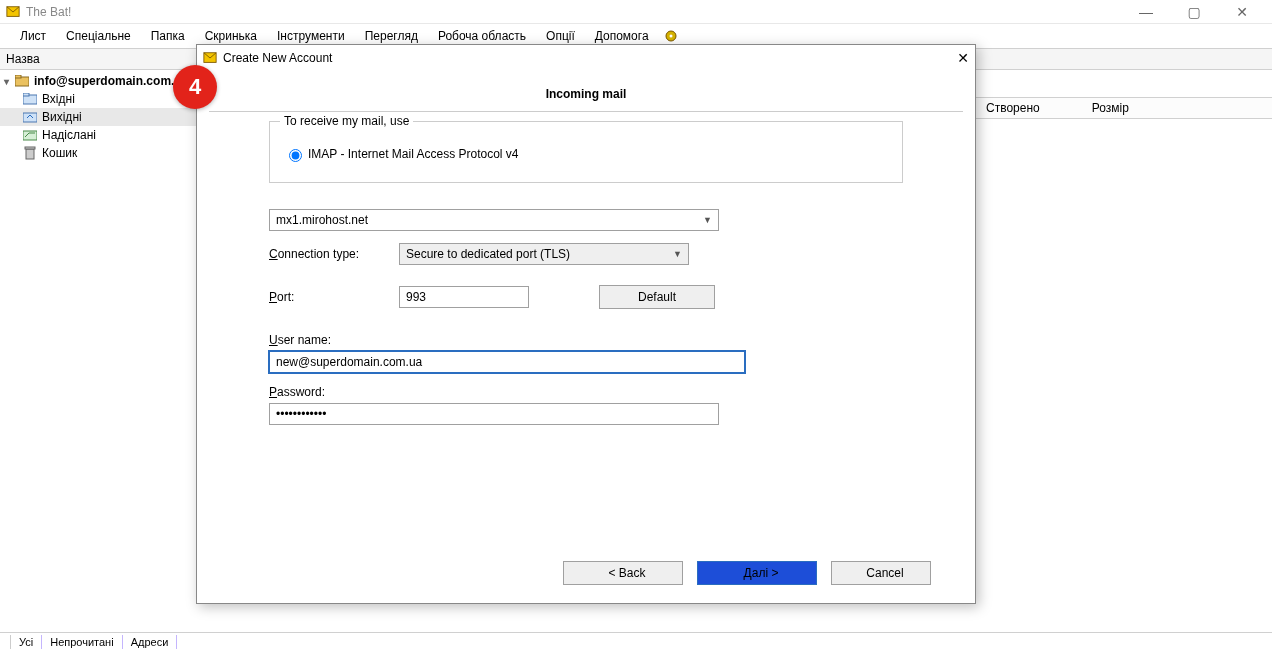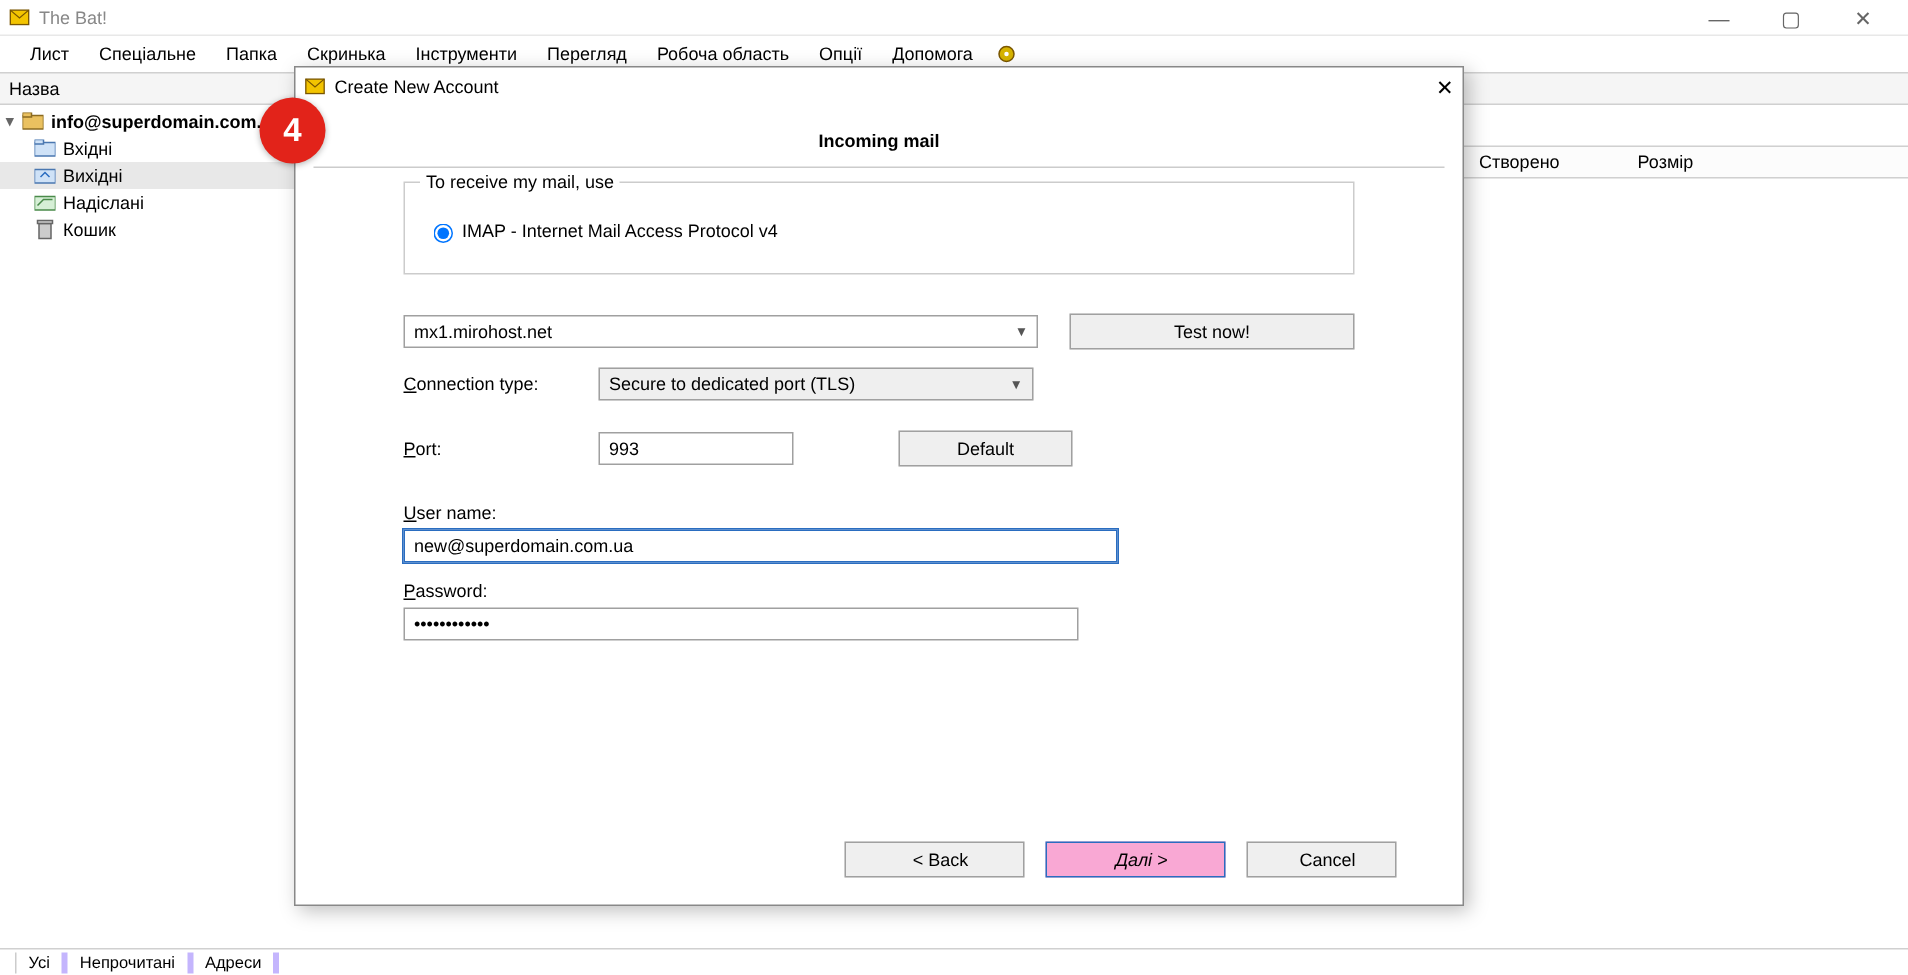--- a/index.html
+++ b/index.html
@@ -97,21 +97,21 @@
   .bottom-tabs {
     position:absolute; bottom:0; left:0; right:0;
     height:18px;
     border-top:1px solid #d0d0d0;
     display:flex; align-items:center;
     font-size:11px;
     padding-left:10px;
   }
   .bottom-tabs .tab {
     padding:1px 8px;
-    border-right:4px solid #c4b5fd;
+    border-right:1px solid #c4b5fd;
     position:relative;
   }
   .bottom-tabs .tab:first-child { border-left:1px solid #ccc; }
 
   
   .dialog {
     position:absolute;
     left:196px; top:44px;
     width:780px; height:560px;
     background:#fff;
@@ -175,21 +175,21 @@
   .btn {
     height:24px;
     border:1px solid #a0a0a0;
     background:#efefef;
     padding:0 20px;
     cursor:pointer;
     font-family:inherit; font-size:12px;
     min-width:116px;
   }
   .btn.wide { min-width:190px; }
-  .btn.primary { border:1px solid #2a6dc0; background:#f9a8d4;font-style:italic; }
+  .btn.primary { border:1px solid #2a6dc0; background:#1d4ed8; }
   input[type=text].focused { border-color:#2a6dc0; outline:1px solid #2a6dc0; }
 
   .dialog-buttons {
     display:flex; justify-content:flex-end; gap:14px;
     padding:14px 44px 18px 0;
   }
   .dialog-buttons .btn { min-width:120px;padding-left:28px; }
 
   
   .step-badge {
@@ -336,21 +336,20 @@
       </div>
     </div>
 
     <div class="form-grid">
       <div class="form-row">
         <div class="combo">
           <span>mx1.mirohost.net</span>
           <span class="caret">▼</span>
         </div>
         <div class="gap"></div>
-        <button class="btn wide">Test now!</button>
       </div>
 
       <div class="form-row" style="margin-top:10px">
         <label><span class="underline-key">C</span><span>onnection type:</span></label>
         <div class="conn-combo">
           <span>Secure to dedicated port (TLS)</span>
           <span class="caret">▼</span>
         </div>
       </div>
 

